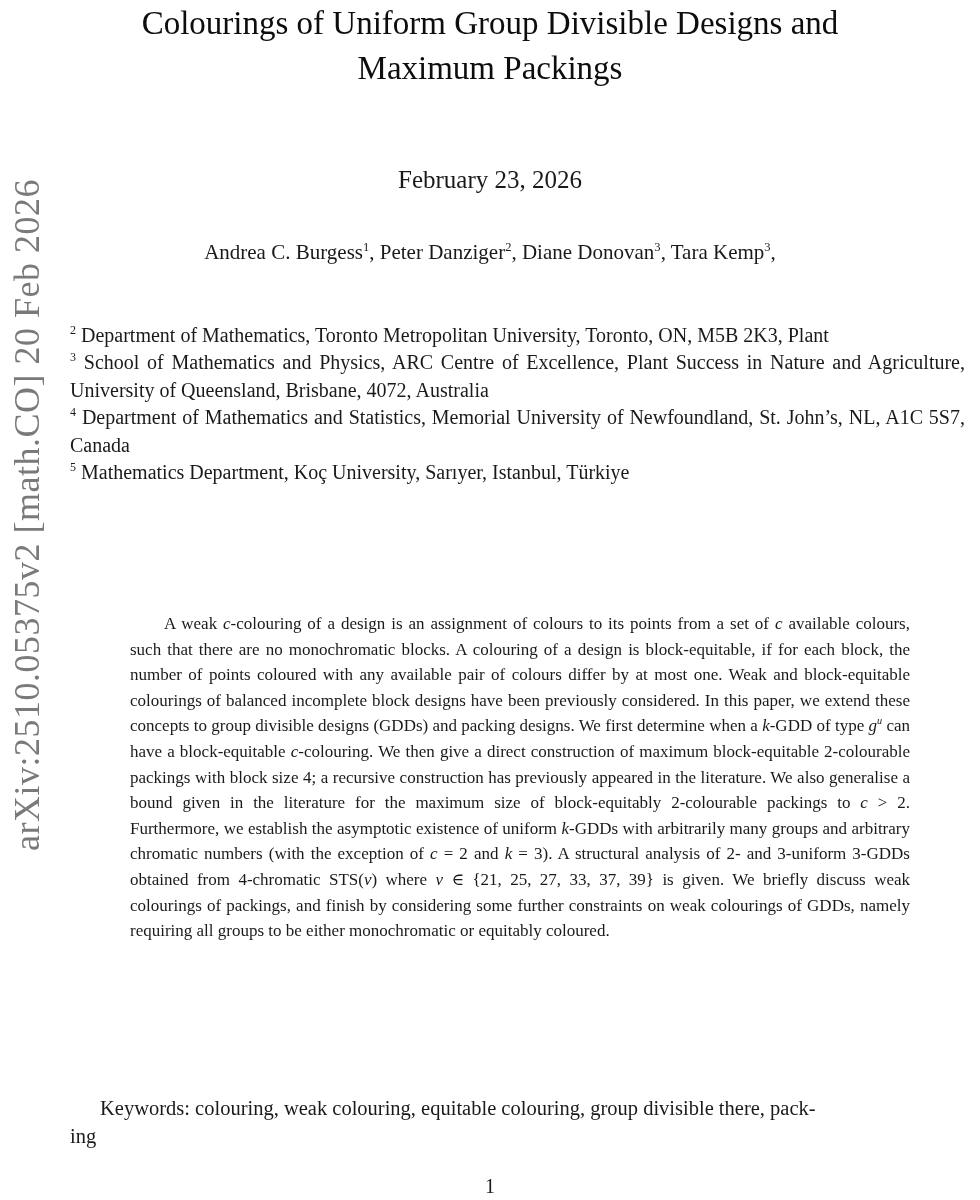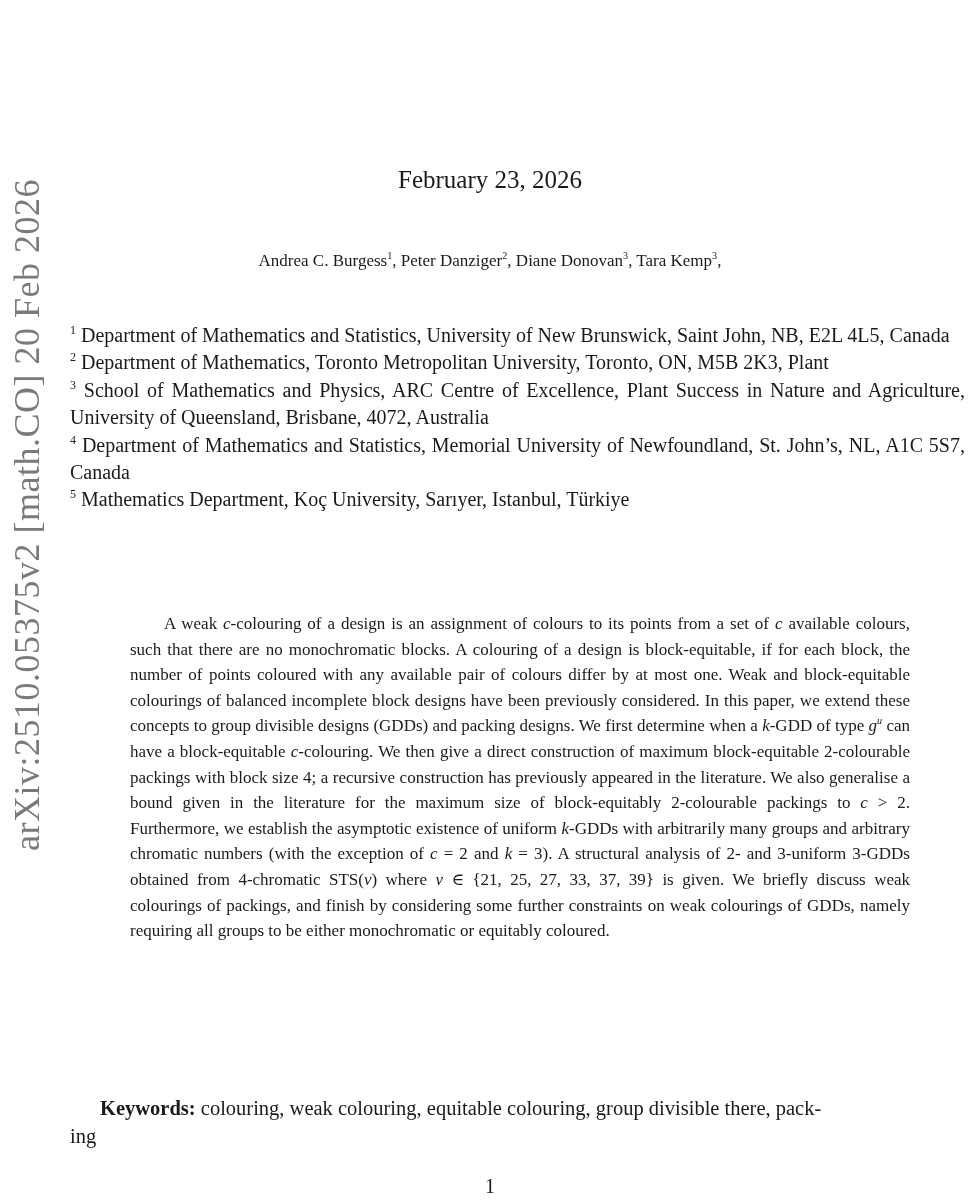--- a/index.html
+++ b/index.html
@@ -23,22 +23,22 @@
     text-align: center; font-size: 33px; line-height: 45px;
     color: #0d0d0d;
   }
 
   .date {
     position: absolute; top: 166px; left: 0; width: 100%;
     text-align: center; font-size: 25px;
   }
 
   .authors {
-    position: absolute; top: 247px; left: 0; width: 100%;
-    text-align: center; font-size: 17px; line-height: 28px;
+    position: absolute; top: 238px; left: 0; width: 100%;
+    text-align: center; font-size: 21px; line-height: 28px;
   }
 
   .affiliations {
     position: absolute; top: 322px; left: 70px; width: 895px;
     font-size: 20px; line-height: 27.4px; text-align: justify;
   }
 
   .abstract {
     position: absolute; top: 611px; left: 130px; width: 780px;
   }
@@ -57,38 +57,41 @@
     white-space: nowrap;
   }
 
   .page-number {
     position: absolute; top: 1175px; left: 0; width: 100%;
     text-align: center; font-size: 20px;
   }
 
   sup { font-size: 0.6em; line-height: 0; vertical-align: super; }
   i { font-style: italic; }
-  b { font-weight: bold; text-align: center; }
+  b { font-weight: normal; text-align: center; }
 </style>
 </head>
 <body>
 
 <div class="page">
 
   <div class="watermark" style="color: rgb(122, 122, 122);">arXiv:2510.05375v2 [math.CO] 20 Feb 2026</div>
 
+  <div class="title">
+    <div>Colourings of Uniform Group Divisible Designs and</div>
+    <div>Maximum Packings</div>
+  </div>
 
   <div class="date">February 23, 2026</div>
 
   <div class="authors">
     <div><span>Andrea C. Burgess</span><sup>1</sup><span>, Peter Danziger</span><sup>2</sup><span>, Diane Donovan</span><sup>3</sup><span>, Tara Kemp</span><sup>3</sup><span>,</span></div>
   </div>
 
   <div class="affiliations">
-    <div><sup>1</sup><span> Department of Mathematics and Statistics, University of New Brunswick, Saint John, NB, E2L 4L5, Canada</span></div>
     <div><sup>2</sup><span> Department of Mathematics, Toronto Metropolitan University, Toronto, ON, M5B 2K3, Plant</span></div>
     <div><sup>3</sup><span> School of Mathematics and Physics, ARC Centre of Excellence, Plant Success in Nature and Agriculture, University of Queensland, Brisbane, 4072, Australia</span></div>
     <div><sup>4</sup><span> Department of Mathematics and Statistics, Memorial University of Newfoundland, St. John’s, NL, A1C 5S7, Canada</span></div>
     <div><sup>5</sup><span> Mathematics Department, Koç University, Sarıyer, Istanbul, Türkiye</span></div>
   </div>
 
   <div class="abstract">
     <p class="abstract-body"><span>A weak </span><i>c</i><span>-colouring of a design is an assignment of colours to its points from a set of </span><i>c</i><span> available colours, such that there are no monochromatic blocks. A colouring of a design is block-equitable, if for each block, the number of points coloured with any available pair of colours differ by at most one. Weak and block-equitable colourings of balanced incomplete block designs have been previously considered. In this paper, we extend these concepts to group divisible designs (GDDs) and packing designs. We first determine when a </span><i>k</i><span>-GDD of type </span><i>g</i><sup><i>u</i></sup><span> can have a block-equitable </span><i>c</i><span>-colouring. We then give a direct construction of maximum block-equitable 2-colourable packings with block size 4; a recursive construction has previously appeared in the literature. We also generalise a bound given in the literature for the maximum size of block-equitably 2-colourable packings to </span><i>c</i><span> &gt; 2. Furthermore, we establish the asymptotic existence of uniform </span><i>k</i><span>-GDDs with arbitrarily many groups and arbitrary chromatic numbers (with the exception of </span><i>c</i><span> = 2 and </span><i>k</i><span> = 3). A structural analysis of 2- and 3-uniform 3-GDDs obtained from 4-chromatic STS(</span><i>v</i><span>) where </span><i>v</i><span> ∈ {21, 25, 27, 33, 37, 39} is given. We briefly discuss weak colourings of packings, and finish by considering some further constraints on weak colourings of GDDs, namely requiring all groups to be either monochromatic or equitably coloured.</span></p>
   </div>
 

